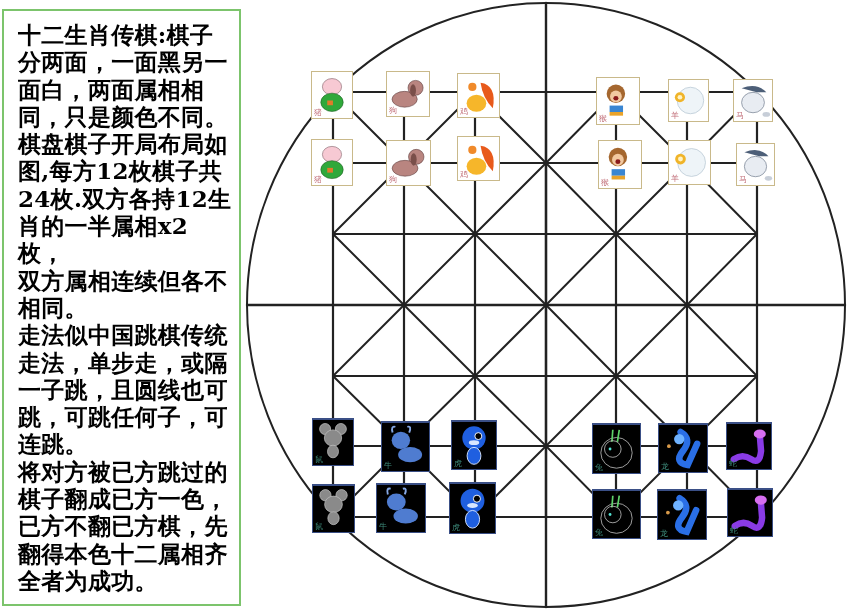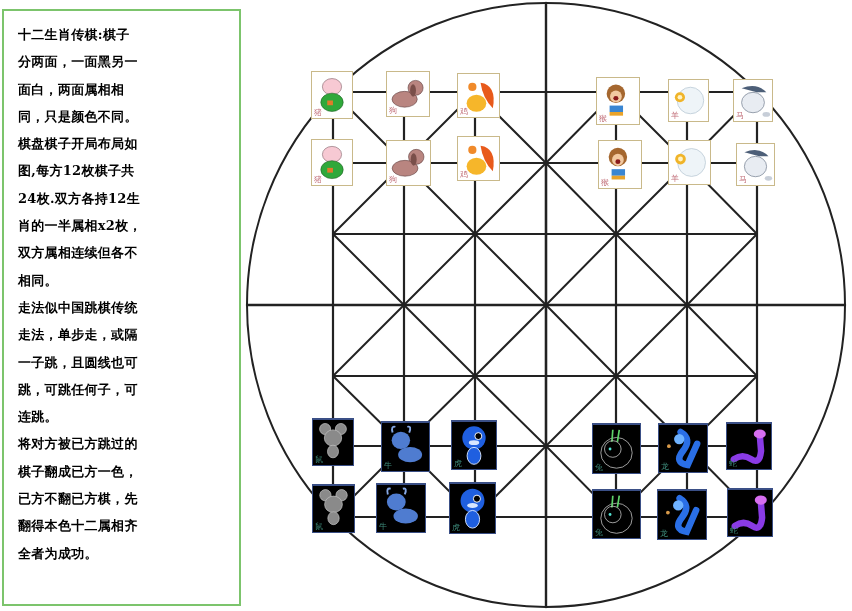--- a/index.html
+++ b/index.html
@@ -4,21 +4,21 @@
 <style>
   html, body { margin: 0; padding: 0; background: #ffffff; }
   body { width: 852px; height: 611px; position: relative; overflow: hidden; font-family: "DejaVu Serif", "Liberation Serif", serif; }
   .rules-box {
     position: absolute; left: 2px; top: 9px; width: 235px; height: 593px;
     border: 2px solid #7cc46c; box-sizing: content-box; background: #fff;
   }
   .rules-text {
     position: absolute; left: 14px; top: 10px; width: 214px;
     font-family: "DejaVu Serif", "Liberation Serif", serif;
-    font-size: 13px; line-height: 27.3px; font-weight: bold; color: #000;
+    font-size: 23px; line-height: 27.3px; font-weight: bold; color: #000;
     letter-spacing: 0.3px; white-space: pre-wrap; word-break: break-all;
   }
   .board { position: absolute; left: 0; top: 0; width: 852px; height: 611px; }
   .piece {
     position: absolute; box-sizing: border-box; overflow: hidden;
     display: flex; align-items: center; justify-content: center;
   }
   .piece.light { background: #ffffff; border: 1.5px solid #c9b98a; }
   .piece.dark { background: #000000; border: 1.5px solid #3a4f86; border-top-width: 2.5px; }
   .piece .art { position: absolute; left: 0; top: 0; width: 100%; height: 100%; }

